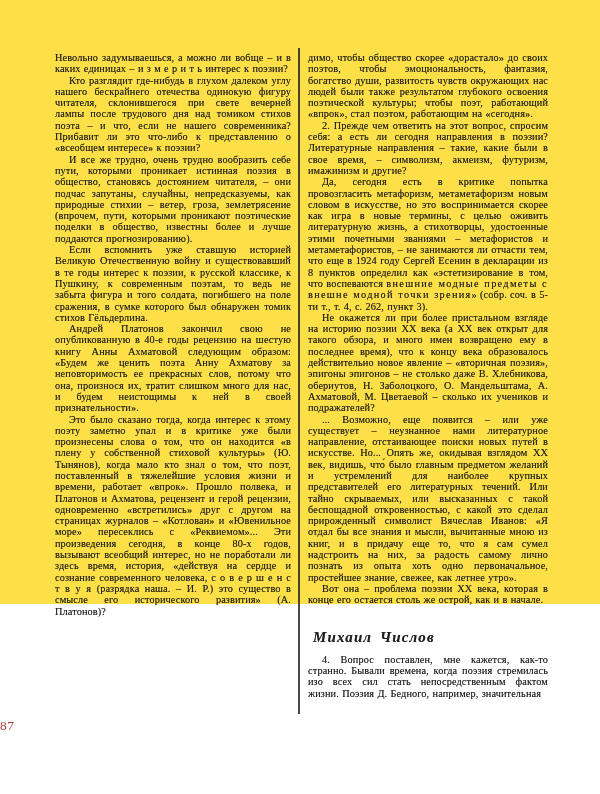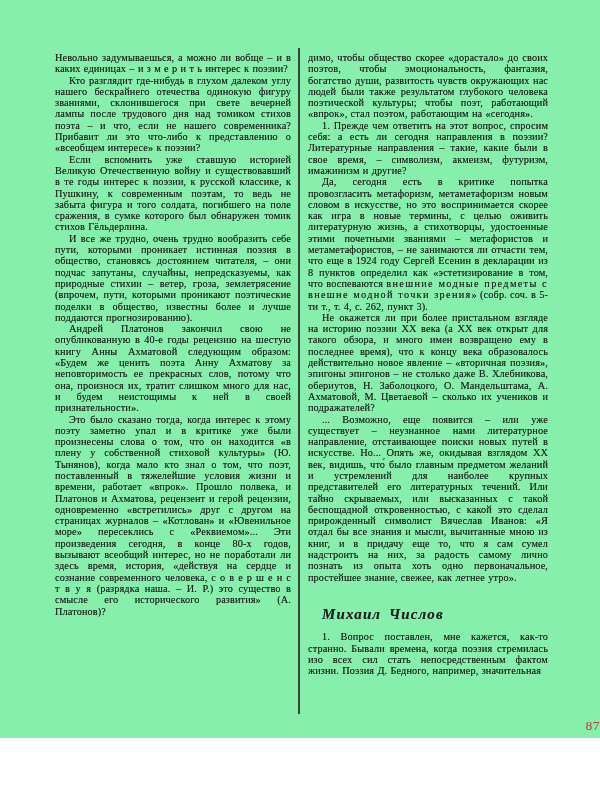--- a/index.html
+++ b/index.html
@@ -6,22 +6,22 @@
     margin: 0;
     padding: 0;
     width: 600px;
     height: 794px;
     overflow: hidden;
     background: #ffffff;
   }
   .scan-page {
     position: relative;
     width: 600px;
-    height: 738px;
-    background: #86efac;
+    height: 604px;
+    background: #fde047;
     font-family: "Liberation Serif", serif;
     color: #1e1d1b;
   }
   .col {
     position: absolute;
     top: 52px;
     text-align: justify;
     font-size: 10.3px;
     line-height: 11.3px;
     letter-spacing: 0.1px;
@@ -36,65 +36,66 @@
   .i  { }
   .divider {
     position: absolute;
     left: 298px;
     top: 48px;
     width: 2px;
     height: 666px;
     background: rgba(42,40,38,0.85);
   }
   .author {
-    margin: 26px 0 11px 14px;
+    margin: 26px 0 11px 5px;
     font-style: italic;
     font-weight: bold;
     font-size: 15px;
     letter-spacing: 1.1px;
     word-spacing: 3px;
     text-indent: 0;
     color: #21201e;
   }
   .pagenum {
     position: absolute;
     left: 0;
     top: 718px;
     width: 600px;
-    text-align: right;
+    text-align: left;
     font-size: 13.5px;
     font-family: "Liberation Serif", serif;
     letter-spacing: 0.5px;
   }
 </style>
 </head>
 <body>
 
 <div class="scan-page">
 
   <div class="col col-left">
       <p class="para"><span>Невольно задумываешься, а можно ли вобще – и в каких единицах – и з м е р и т ь  интерес к поэзии?</span></p>
-      <p class="para ind"><span>Кто разглядит где-нибудь в глухом далеком углу нашего бескрайнего отечества одинокую фигуру званиями, склонившегося при свете вечерней лампы после трудового дня над томиком стихов поэта – и что, если не нашего современника? Прибавит ли это что-либо к представлению о «всеобщем интересе» к поэзии?</span></p>
+      <p class="para ind"><span>Кто разглядит где-нибудь в глухом далеком углу нашего бескрайнего отечества одинокую фигуру читателя, склонившегося при свете вечерней лампы после трудового дня над томиком стихов поэта – и что, если не нашего современника? Прибавит ли это что-либо к представлению о «всеобщем интересе» к поэзии?</span></p>
+      <p class="para ind"><span>И все же трудно, очень трудно вообразить себе пути, которыми проникает истинная поэзия в общество, становясь достоянием читателя, – они подчас запутаны, случайны, непредсказуемы, как природные стихии – ветер, гроза, землетрясение (впрочем, пути, которыми проникают поэтические поделки в общество, известны более и лучше поддаются прогнозированию).</span></p>
       <p class="para ind"><span>Если вспомнить уже ставшую историей Великую Отечественную войну и существовавший в те годы интерес к поэзии, к русской классике, к Пушкину, к современным поэтам, то ведь не забыта фигура и того солдата, погибшего на поле сражения, в сумке которого был обнаружен томик стихов Гёльдерлина.</span></p>
-      <p class="para ind"><span>И все же трудно, очень трудно вообразить себе пути, которыми проникает истинная поэзия в общество, становясь достоянием читателя, – они подчас запутаны, случайны, непредсказуемы, как природные стихии – ветер, гроза, землетрясение (впрочем, пути, которыми проникают поэтические поделки в общество, известны более и лучше поддаются прогнозированию).</span></p>
       <p class="para ind"><span>Андрей Платонов закончил свою не опубликованную в 40-е годы рецензию на шестую книгу Анны Ахматовой следующим образом: «Будем же ценить поэта Анну Ахматову за неповторимость ее прекрасных слов, потому что она, произнося их, тратит слишком много для нас, и будем неистощимы к ней в своей признательности».</span></p>
       <p class="para ind"><span>Это было сказано тогда, когда интерес к этому поэту заметно упал и в критике уже были произнесены слова о том, что он находится «в плену у собственной стиховой культуры» (Ю. Тынянов), когда мало кто знал о том, что поэт, поставленный в тяжелейшие условия жизни и времени, работает «впрок». Прошло полвека, и Платонов и Ахматова, рецензент и герой рецензии, одновременно «встретились» друг с другом на страницах журналов – «Котлован» и «Ювенильное море» пересеклись с «Реквиемом»... Эти произведения сегодня, в конце 80-х годов, вызывают всеобщий интерес, но не поработали ли здесь время, история, «действуя на сердце и сознание современного человека, с о в е р ш е н с т в у я (разрядка наша. – </span><span class="i">И. Р.</span><span>) это существо в смысле его исторического развития» (А. Платонов)?</span></p>
     </div>
 
   <div class="divider"></div>
 
   <div class="col col-right">
     <div>
-        <p class="para"><span>димо, чтобы общество скорее «дорастало» до своих поэтов, чтобы эмоциональность, фантазия, богатство души, развитость чувств окружающих нас людей были также результатом глубокого человека поэтической культуры; чтобы поэт, работающий «впрок», стал поэтом, работающим на «сегодня».</span></p>
-        <p class="para ind"><span>1. Прежде чем ответить на этот вопрос, спросим себя: а есть ли сегодня направления в поэзии? Литературные направления – такие, какие были в свое время, – символизм, акмеизм, футуризм, имажинизм и другие?</span></p>
+        <p class="para"><span>димо, чтобы общество скорее «дорастало» до своих поэтов, чтобы эмоциональность, фантазия, богатство души, развитость чувств окружающих нас людей были также результатом глубокого освоения поэтической культуры; чтобы поэт, работающий «впрок», стал поэтом, работающим на «сегодня».</span></p>
+        <p class="para ind"><span>2. Прежде чем ответить на этот вопрос, спросим себя: а есть ли сегодня направления в поэзии? Литературные направления – такие, какие были в свое время, – символизм, акмеизм, футуризм, имажинизм и другие?</span></p>
         <p class="para ind"><span>Да, сегодня есть в критике попытка провозгласить метафоризм, метаметафоризм новым словом в искусстве, но это воспринимается скорее как игра в новые термины, с целью оживить литературную жизнь, а стихотворцы, удостоенные этими почетными званиями – метафористов и метаметафористов, – не занимаются ли отчасти тем, что еще в 1924 году Сергей Есенин в декларации из 8 пунктов определил как «эстетизирование в том, что воспеваются </span><span class="sp">внешние модные предметы с внешне модной точки зрения</span><span>» (собр. соч. в 5-ти т., т. 4, с. 262, пункт 3).</span></p>
         <p class="para ind"><span>Не окажется ли при более пристальном взгляде на историю поэзии XX века (а XX век открыт для такого обзора, и много имен возвращено ему в последнее время), что к концу века образовалось действительно новое явление – «вторичная поэзия», эпигоны эпигонов – не столько даже В. Хлебникова, обериутов, Н. Заболоцкого, О. Мандельштама, А. Ахматовой, М. Цветаевой – сколько их учеников и подражателей?</span></p>
         <p class="para ind"><span>... Возможно, еще появится – или уже существует – неузнанное нами литературное направление, отстаивающее поиски новых путей в искусстве. Но... Опять же, окидывая взглядом XX век, видишь, что́ было главным предметом желаний и устремлений для наиболее крупных представителей его литературных течений. Или тайно скрываемых, или высказанных с такой беспощадной откровенностью, с какой это сделал прирожденный символист Вячеслав Иванов: «Я отдал бы все знания и мысли, вычитанные мною из книг, и в придачу еще то, что я сам сумел надстроить на них, за радость самому лично познать из опыта хоть одно первоначальное, простейшее знание, свежее, как летнее утро».</span></p>
+        <p class="para ind"><span>Вот она – проблема поэзии XX века, которая в конце его остается столь же острой, как и в начале.</span></p>
       </div>
     <h3 class="author">Михаил Числов</h3>
     <div>
-        <p class="para ind"><span>1. Вопрос поставлен, мне кажется, как-то странно. Бывали времена, когда поэзия стремилась изо всех сил стать непосредственным фактом жизни. Поэзия Д. Бедного, например, значительная</span></p>
+        <p class="para ind"><span>4. Вопрос поставлен, мне кажется, как-то странно. Бывали времена, когда поэзия стремилась изо всех сил стать непосредственным фактом жизни. Поэзия Д. Бедного, например, значительная</span></p>
       </div>
   </div>
 
   <div class="pagenum" style="color: rgb(181, 64, 58);">87</div>
 
 </div>
 
 </body></html>

